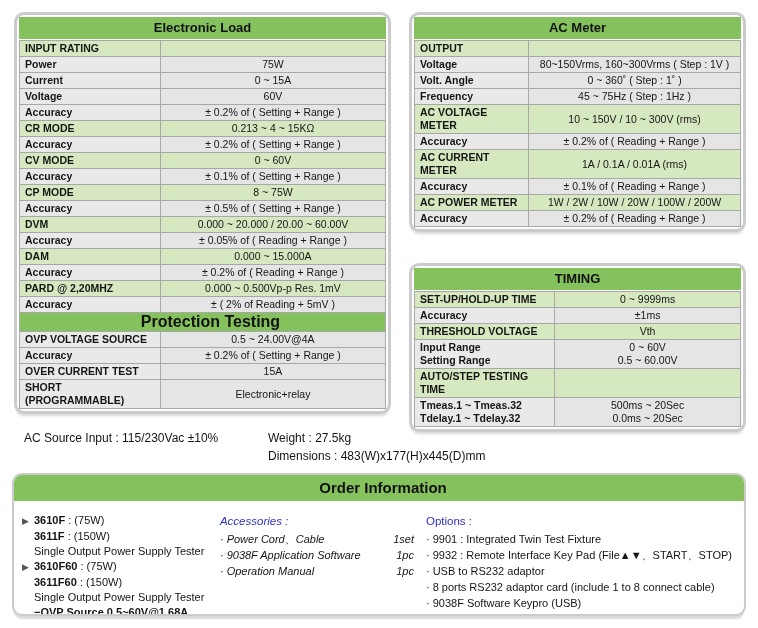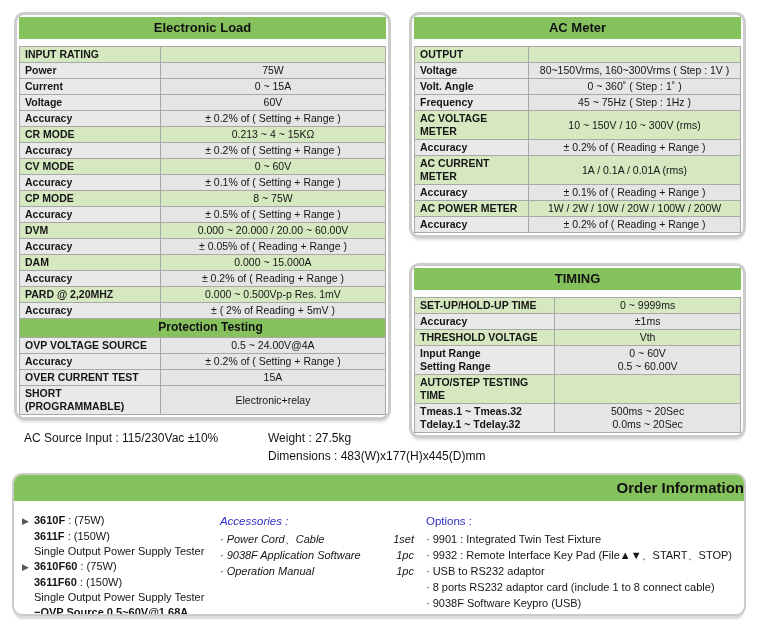--- a/index.html
+++ b/index.html
@@ -17,50 +17,50 @@
 
   .frame{
     position:absolute;background:#fff;
     border:3px solid var(--frame-gray);
     border-radius:10px;padding:2px;
     box-shadow:0 4px 3px -2px #d8d8d8;
   }
   .tbl-title{
     background:var(--header-green);
     font-weight:bold;font-size:13px;text-align:center;
-    padding:3px 0 4px 0;margin-bottom:7px;color:#111;
+    padding:3px 0 4px 0;margin-bottom:1px;color:#111;
   }
   table{width:100%;border-collapse:collapse;table-layout:fixed;}
   td{
     border:1px solid var(--border-gray);
     font-size:10.5px;line-height:13px;
     padding:1px 5px;height:16px;vertical-align:middle;
   }
   td.lbl{background:var(--label-gray);text-align:left;font-weight:bold;}
   td.val{background:#e5e5e5;text-align:center;}
   td.bold{font-weight:bold;}
   tr.sec td.lbl, tr.sec td.val{background:var(--row-green);}
   tr.sec td.lbl{font-weight:bold;}
   td.subhdr{
     background:var(--header-green);
-    font-weight:bold;font-size:12px;text-align:center;
+    font-weight:bold;font-size:16px;text-align:center;
     padding:2px 0 3px 16px;color:#111;
   }
 
   .notes{position:absolute;font-size:12px;line-height:18px;}
   .note-line{white-space:nowrap;}
 
   .order-box{
     position:absolute;left:12px;top:473px;width:734px;height:143px;
     background:#fff;border:2px solid var(--frame-gray);border-radius:10px;
     overflow:hidden;box-shadow:0 5px 2px -2px #dadada;
   }
   .order-title{
     background:var(--header-green);
-    font-weight:bold;font-size:15px;text-align:right;
+    font-weight:bold;font-size:15px;text-align:center;
     padding:4px 0 5px 8px;color:#111;
   }
   .order-content{display:flex;padding:12px 12px 6px 8px;}
   .order-col1{width:204px;font-size:11px;line-height:15px;}
   .order-col2{width:200px;font-size:11px;line-height:16px;margin-right:12px;font-style:italic;}
   .order-col3{flex:1;font-size:11px;line-height:16px;}
   .model-line{white-space:nowrap;}
   .marker{display:inline-block;width:12px;color:#555;font-size:9px;}
   .col-heading{color:var(--heading-blue);font-size:11.5px;margin-bottom:2px;}
   .acc-row{display:flex;justify-content:space-between;white-space:nowrap;}

